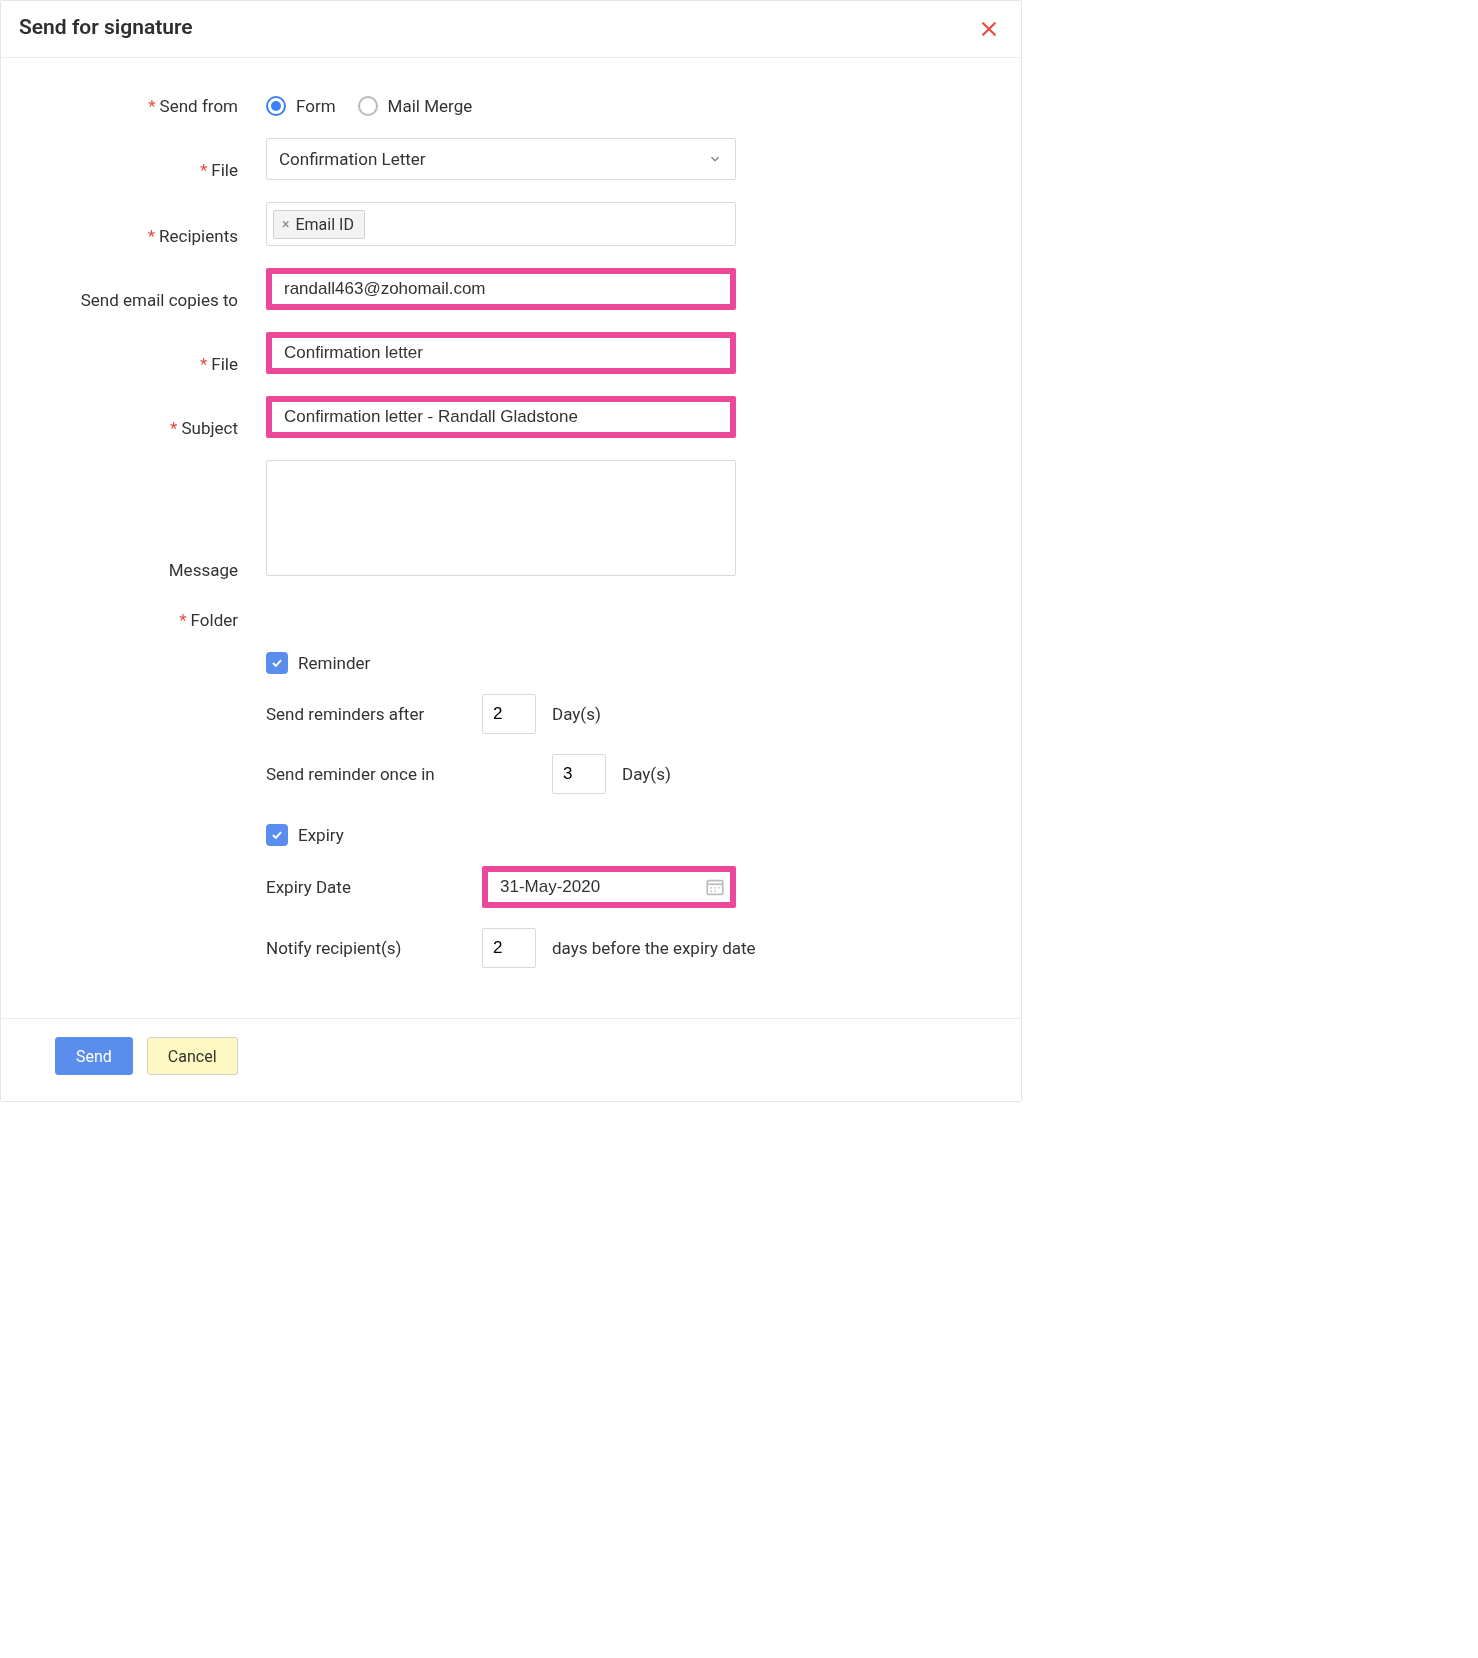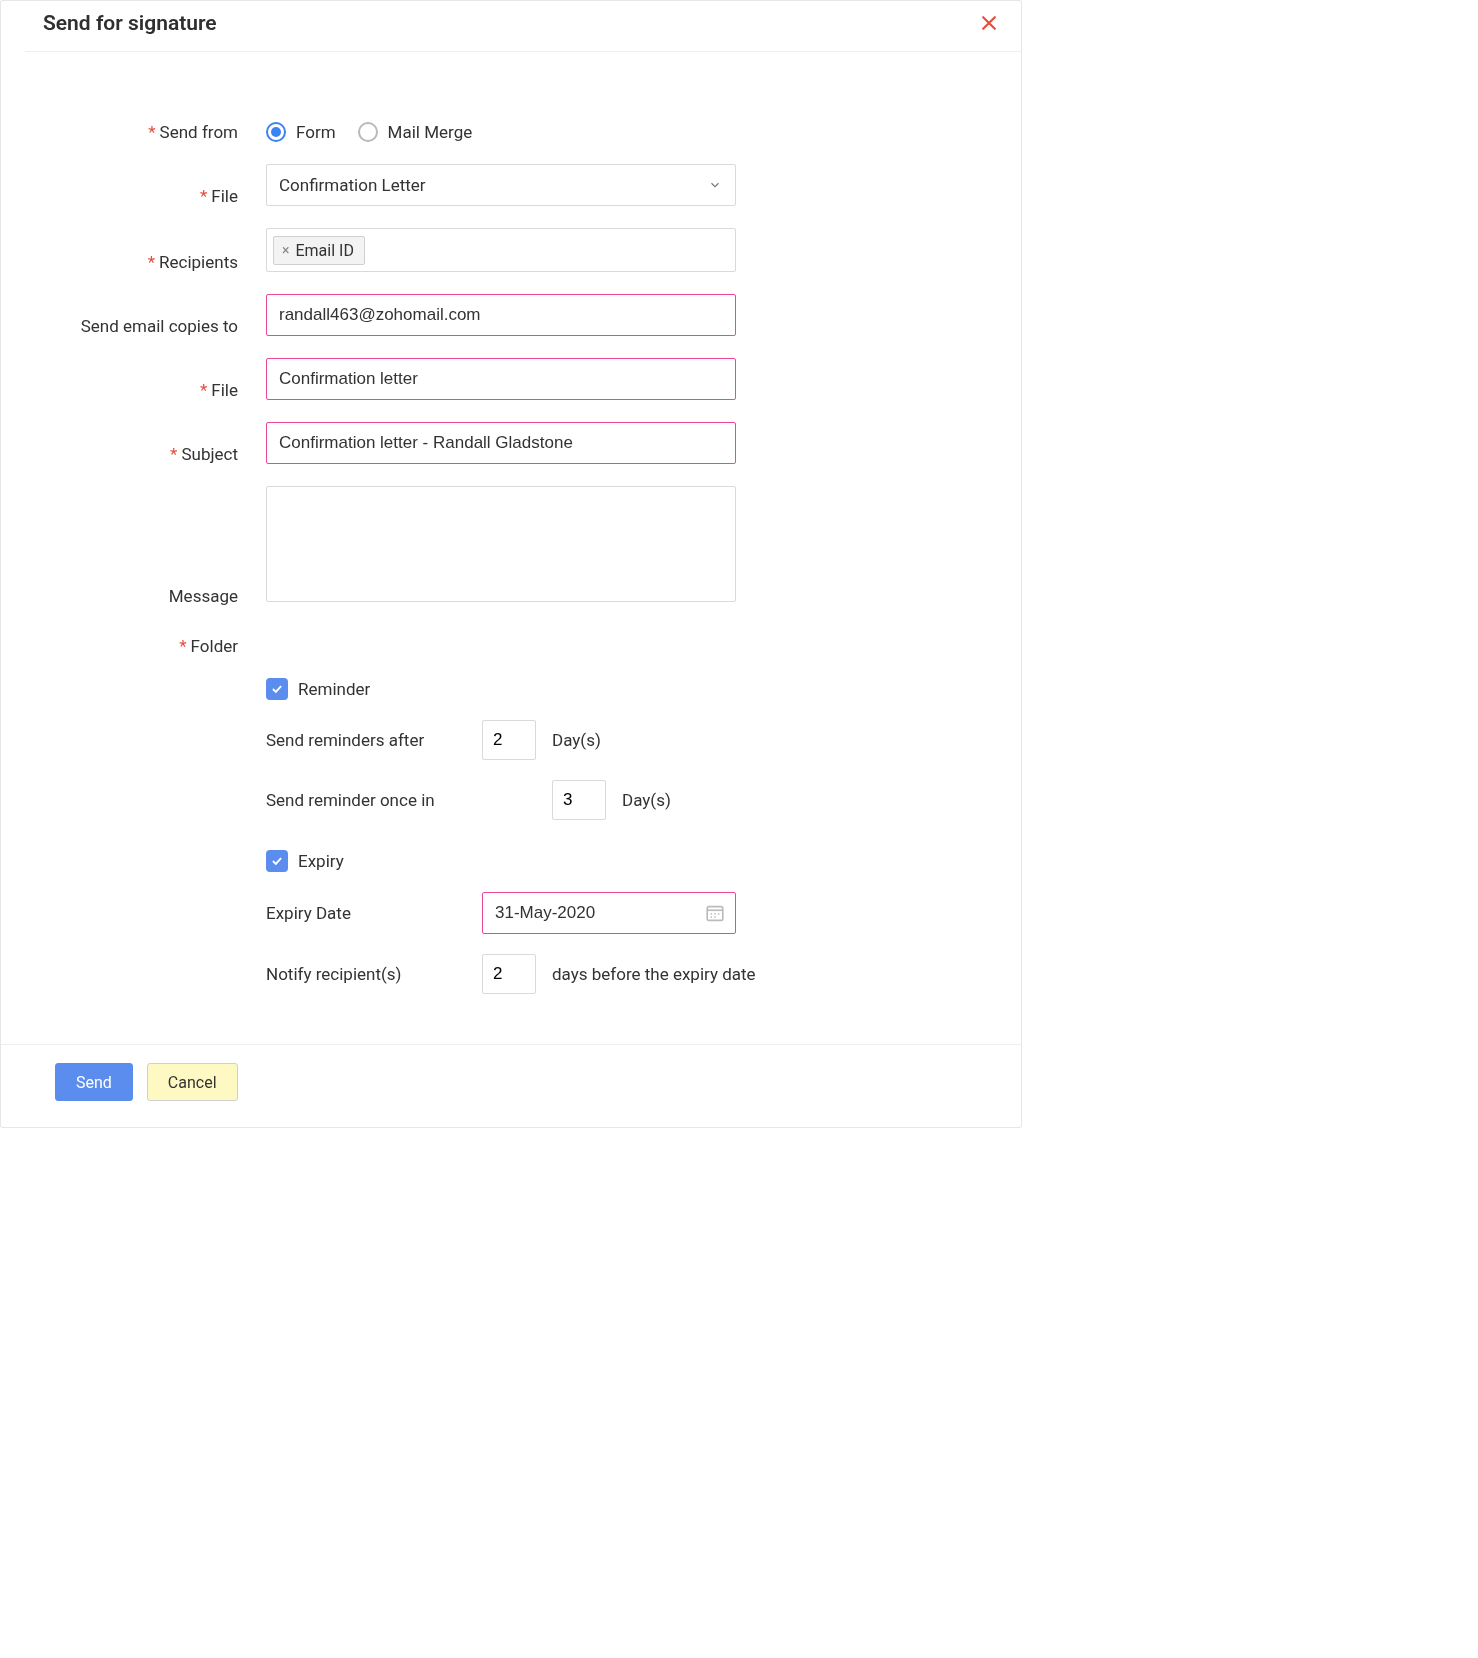--- a/index.html
+++ b/index.html
@@ -12,25 +12,23 @@
     font-size:17px;
   }
   .dialog {
     border:1px solid #e6e6e6;
     border-radius:2px;
     background:#fff;
     margin:0;
   }
   .dlg-header {
     display:flex;
-    align-items:center;
     justify-content:space-between;
-    padding:8px 18px 14px 18px;
+    padding:14px 18px 14px 18px;
     border-bottom:1px solid #eee;
-    margin-left:24px;
   }
   .dlg-title {
     font-size:21px;
     font-weight:600;
     color:#2f2f2f;
   }
   .close-btn {
     width:28px; height:28px;
     display:flex;align-items:center;justify-content:center;
     cursor:pointer;
@@ -54,21 +52,21 @@
     font-size:17px;
     color:#333;
     flex-shrink:0;
   }
   .req { color:#e74c3c; margin-right:4px; }
   .form-field { flex:0 0 470px; }
   .wide470 { width:470px; }
   .input {
     width:100%;
     height:42px;
-    border:1px solid #ec4899;
+    border:6px solid #ec4899;
     border-radius:2px;
     padding:0 12px;
     font-size:17px;
     color:#333;
     background:#fff;
   }
   .textarea {
     width:100%;
     height:116px;
     border:1px solid #d9d9d9;
@@ -91,21 +89,21 @@
     background:#fff;
   }
   .chevron {
     position:absolute;
     right:12px; top:50%;
     transform:translateY(-50%);
     width:16px;height:16px;
     display:flex;align-items:center;justify-content:center;
   }
   .chevron svg { width:14px;height:14px; stroke:#777; stroke-width:2; fill:none; }
-  .radio-group { display:flex; align-items:center; gap:22px; padding-top:8px;margin-top:32px;}
+  .radio-group { display:flex; align-items:center; gap:22px; padding-top:8px;}
   .radio {
     display:flex;align-items:center;gap:10px;cursor:pointer;
   }
   .radio-dot {
     width:20px;height:20px;border-radius:50%;
     border:2px solid #b9b9b9;
     display:flex;align-items:center;justify-content:center;
   }
   .radio.selected .radio-dot {
     border-color:#3b82f6;

